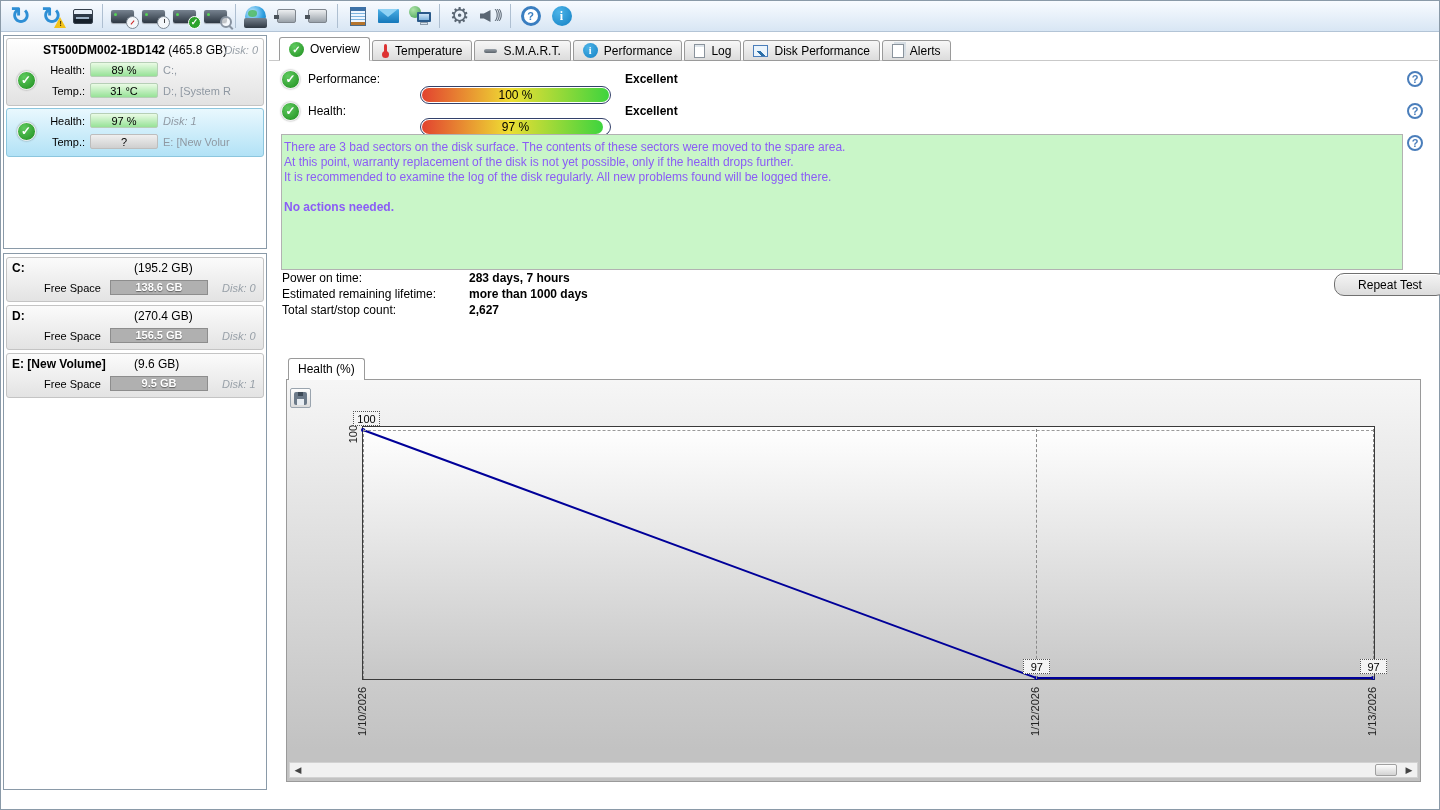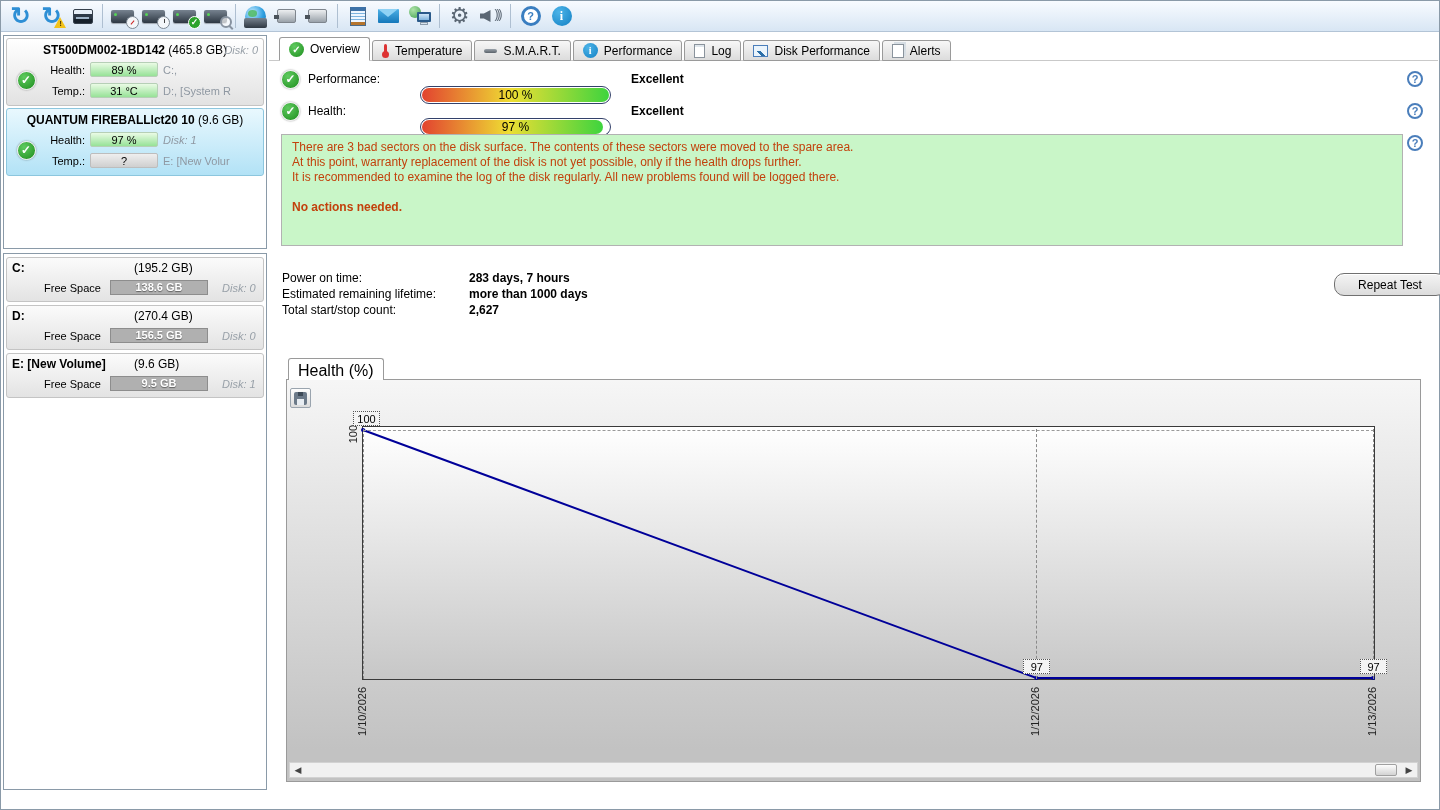--- a/index.html
+++ b/index.html
@@ -107,41 +107,41 @@
   .t-chart { width:15px; height:12px; background:#eaf4fc; border:1px solid #4a7ebb; position:relative; overflow:hidden; }
   .t-chart::before { content:""; position:absolute; left:1px; top:5px; width:12px; height:5px;
     background:linear-gradient(45deg, transparent 40%, #2a6ea8 40% 60%, transparent 60%); }
   .t-pages { width:12px; height:14px; background:#fff; border:1px solid #8a939c; box-shadow:2px -2px 0 #d7dee4; }
 
   .statrow { position:absolute; left:12px; display:flex; align-items:center; height:20px; }
   .statlabel { font-size:12px; margin-left:8px; width:112px; }
   .meter { position:relative; width:191px; height:18px; border:1px solid #33416a; border-radius:9px; background:#fff; padding:1px;margin-top:32px; }
   .meter-fill { height:100%; border-radius:7px; background:linear-gradient(90deg,#e24330 0%, #eede33 48%, #3ed43e 100%); }
   .meter-text { position:absolute; inset:0; text-align:center; font-size:12px; line-height:17px; }
-  .statexc { font-weight:bold; font-size:12px; margin-left:20px; }
+  .statexc { font-weight:bold; font-size:12px; margin-left:14px; }
   .help-ring { position:absolute; right:15px; width:16px; height:16px; border-radius:50%; border:2px solid #4a7ebb;
     color:#4a7ebb; font-size:11px; font-weight:bold; text-align:center; line-height:13px; background:#fff; }
 
-  .msgbox { position:absolute; left:12px; top:101px; width:1122px; height:112px; background:#c9f6c8; border:1px solid #b2b2b2;
-    padding:5px 10px; font-size:12px; line-height:15px; color:#c2410c; }
+  .msgbox { position:absolute; left:12px; top:101px; width:1122px; height:136px; background:#c9f6c8; border:1px solid #b2b2b2;
+    padding:5px 2px; font-size:12px; line-height:15px; color:#8b5cf6; }
   .msg-strong { font-weight:bold; margin-top:15px; }
 
   .statgrid { position:absolute; left:13px; top:237px; font-size:12px; line-height:16px; }
   .statgrid .srow { display:flex; }
   .statgrid .sl { width:187px; }
   .statgrid .sv { font-weight:bold;text-align:center; }
 
   .repeat-btn { position:absolute; left:1065px; top:240px; width:112px; height:23px; font-size:12px; font-family:"Liberation Sans",sans-serif;
     border:1px solid #707070; border-radius:10px; background:linear-gradient(#f4f4f4,#dcdcdc); box-shadow:inset 0 1px 0 #fff; }
   .comment { position:absolute; left:12px; top:292px; width:1122px; height:23px; border:1px solid #bfbfbf; font-size:12px;
     padding:0 6px; color:#555; font-family:"Liberation Sans",sans-serif; }
   .comment::placeholder { color:#9a9a9a; }
 
   .chart-tab { position:absolute; left:19px; top:325px; height:22px; padding:3px 9px 0; background:#fff;
-    border:1px solid #9a9a9a; border-bottom:none; border-radius:3px 3px 0 0; font-size:16px; z-index:3; }
+    border:1px solid #9a9a9a; border-bottom:none; border-radius:3px 3px 0 0; font-size:12px; z-index:3; }
   .chart-panel { position:absolute; left:17px; top:346px; width:1135px; height:403px; border:1px solid #9a9a9a;
     background:linear-gradient(#f6f6f6, #c2c2c2 92%); z-index:2; }
   .save-btn { position:absolute; left:3px; top:8px; width:21px; height:20px; border:1px solid #9aa4ae; border-radius:2px;
     background:linear-gradient(#fdfdfd,#dcdcdc); display:flex; align-items:center; justify-content:center; }
   .floppy { width:13px; height:13px; background:#6c7a89; border-radius:2px; position:relative; }
   .floppy::before { content:""; position:absolute; left:3px; bottom:0; width:7px; height:6px; background:#e8edf2; }
   .floppy::after { content:""; position:absolute; left:4px; top:0; width:5px; height:4px; background:#3d4a57; }
   .plot { position:absolute; left:75px; top:46px; width:1013px; height:254px; border:1px solid #3a3a3a;
     background:linear-gradient(#ffffff,#c7c7c7); }
   .plot svg { position:absolute; left:0; top:0; overflow:visible; }
@@ -262,24 +262,20 @@
           </div>
           <div class="drow">
             <span class="dlabel">Temp.:</span>
             <span class="sbar">31 °C</span>
             <span class="dright">D:,  [System R</span>
           </div>
         </div>
       </div>
     </div>
     <div class="dcard sel">
-      <div class="dtitle">
-        <span class="dname">QUANTUM FIREBALLlct20 10</span>
-        <span>(9.6 GB)</span>
-      </div>
       <div class="dbody">
         <div class="dicon-col">
             <span class="status-ok">✓</span>
           </div>
         <div class="drows">
           <div class="drow">
             <span class="dlabel">Health:</span>
             <span class="sbar">97 %</span>
             <span class="dright ital">Disk: 1</span>
           </div>

